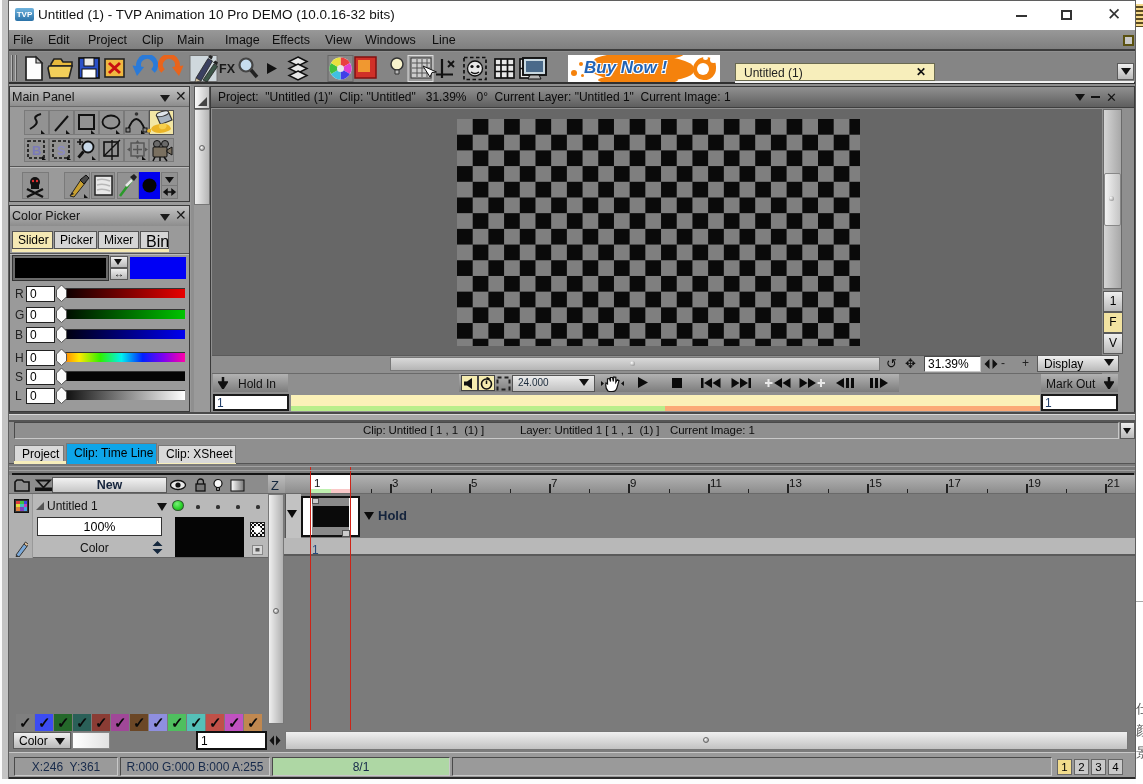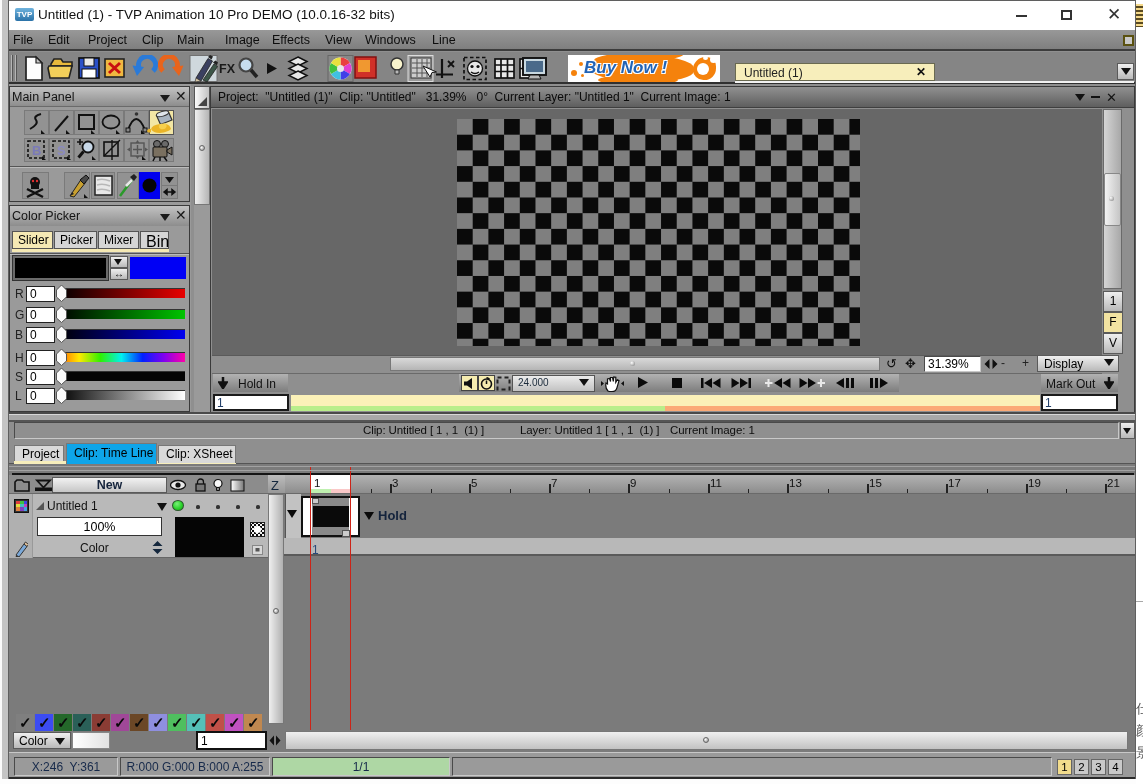--- a/index.html
+++ b/index.html
@@ -688,21 +688,21 @@
     </svg>
 
 <div class="abs" style="left:285px;top:731px;width:843px;height:19px;background:linear-gradient(#efefef,#c2c2c2);border:1px solid #777;"></div>
 <div class="abs" style="left:703px;top:737px;width:6px;height:6px;border-radius:50%;background:radial-gradient(circle at 35% 35%,#fff,#888);border:1px solid #666;"></div>
 </div>
 
 <div class="abs" style="left:9px;top:752px;width:1126px;height:31px;background:#9a9a9a;border-top:1px solid #c8c8c8;"></div>
 <div id="statusbar">
   <div class="abs sunken" style="left:14px;top:757px;width:104px;height:19px;background:#9a9a9a;font-size:12px;text-align:center;line-height:18px;color:#16294a;">X:246&nbsp; Y:361</div>
   <div class="abs sunken" style="left:120px;top:757px;width:150px;height:19px;background:#9a9a9a;font-size:12px;text-align:center;line-height:18px;color:#16294a;">R:000 G:000 B:000 A:255</div>
-  <div class="abs sunken" style="left:272px;top:757px;width:178px;height:19px;background:#aed7a4;font-size:12px;text-align:center;line-height:18px;color:#16294a;">1/1</div>
+  <div class="abs sunken" style="left:272px;top:757px;width:178px;height:19px;background:#aed7a4;font-size:12px;text-align:center;line-height:18px;color:#16294a;">8/1</div>
   <div class="abs sunken" style="left:452px;top:757px;width:600px;height:19px;background:#9a9a9a;"></div>
   <div class="abs" style="left:1057px;top:759px;width:15px;height:16px;background:#f2dc8c;border:1px solid #666;text-align:center;font-size:11.5px;line-height:15px;">1</div>
   <div class="abs" style="left:1074px;top:759px;width:15px;height:16px;background:#c9c9c9;border:1px solid #666;text-align:center;font-size:11.5px;line-height:15px;">2</div>
   <div class="abs" style="left:1091px;top:759px;width:15px;height:16px;background:#c9c9c9;border:1px solid #666;text-align:center;font-size:11.5px;line-height:15px;">3</div>
   <div class="abs" style="left:1108px;top:759px;width:15px;height:16px;background:#c9c9c9;border:1px solid #666;text-align:center;font-size:11.5px;line-height:15px;">4</div>
 </div>
 
 <div class="abs" style="left:0;top:779px;width:1143px;height:5px;background:#fdfdfd;"></div>
 <div class="abs" style="left:9px;top:777px;width:1126px;height:2px;background:#2a2a2a;"></div>
 <div class="abs" style="left:1136px;top:601px;width:7px;height:1px;background:#a8a8a8;"></div>

